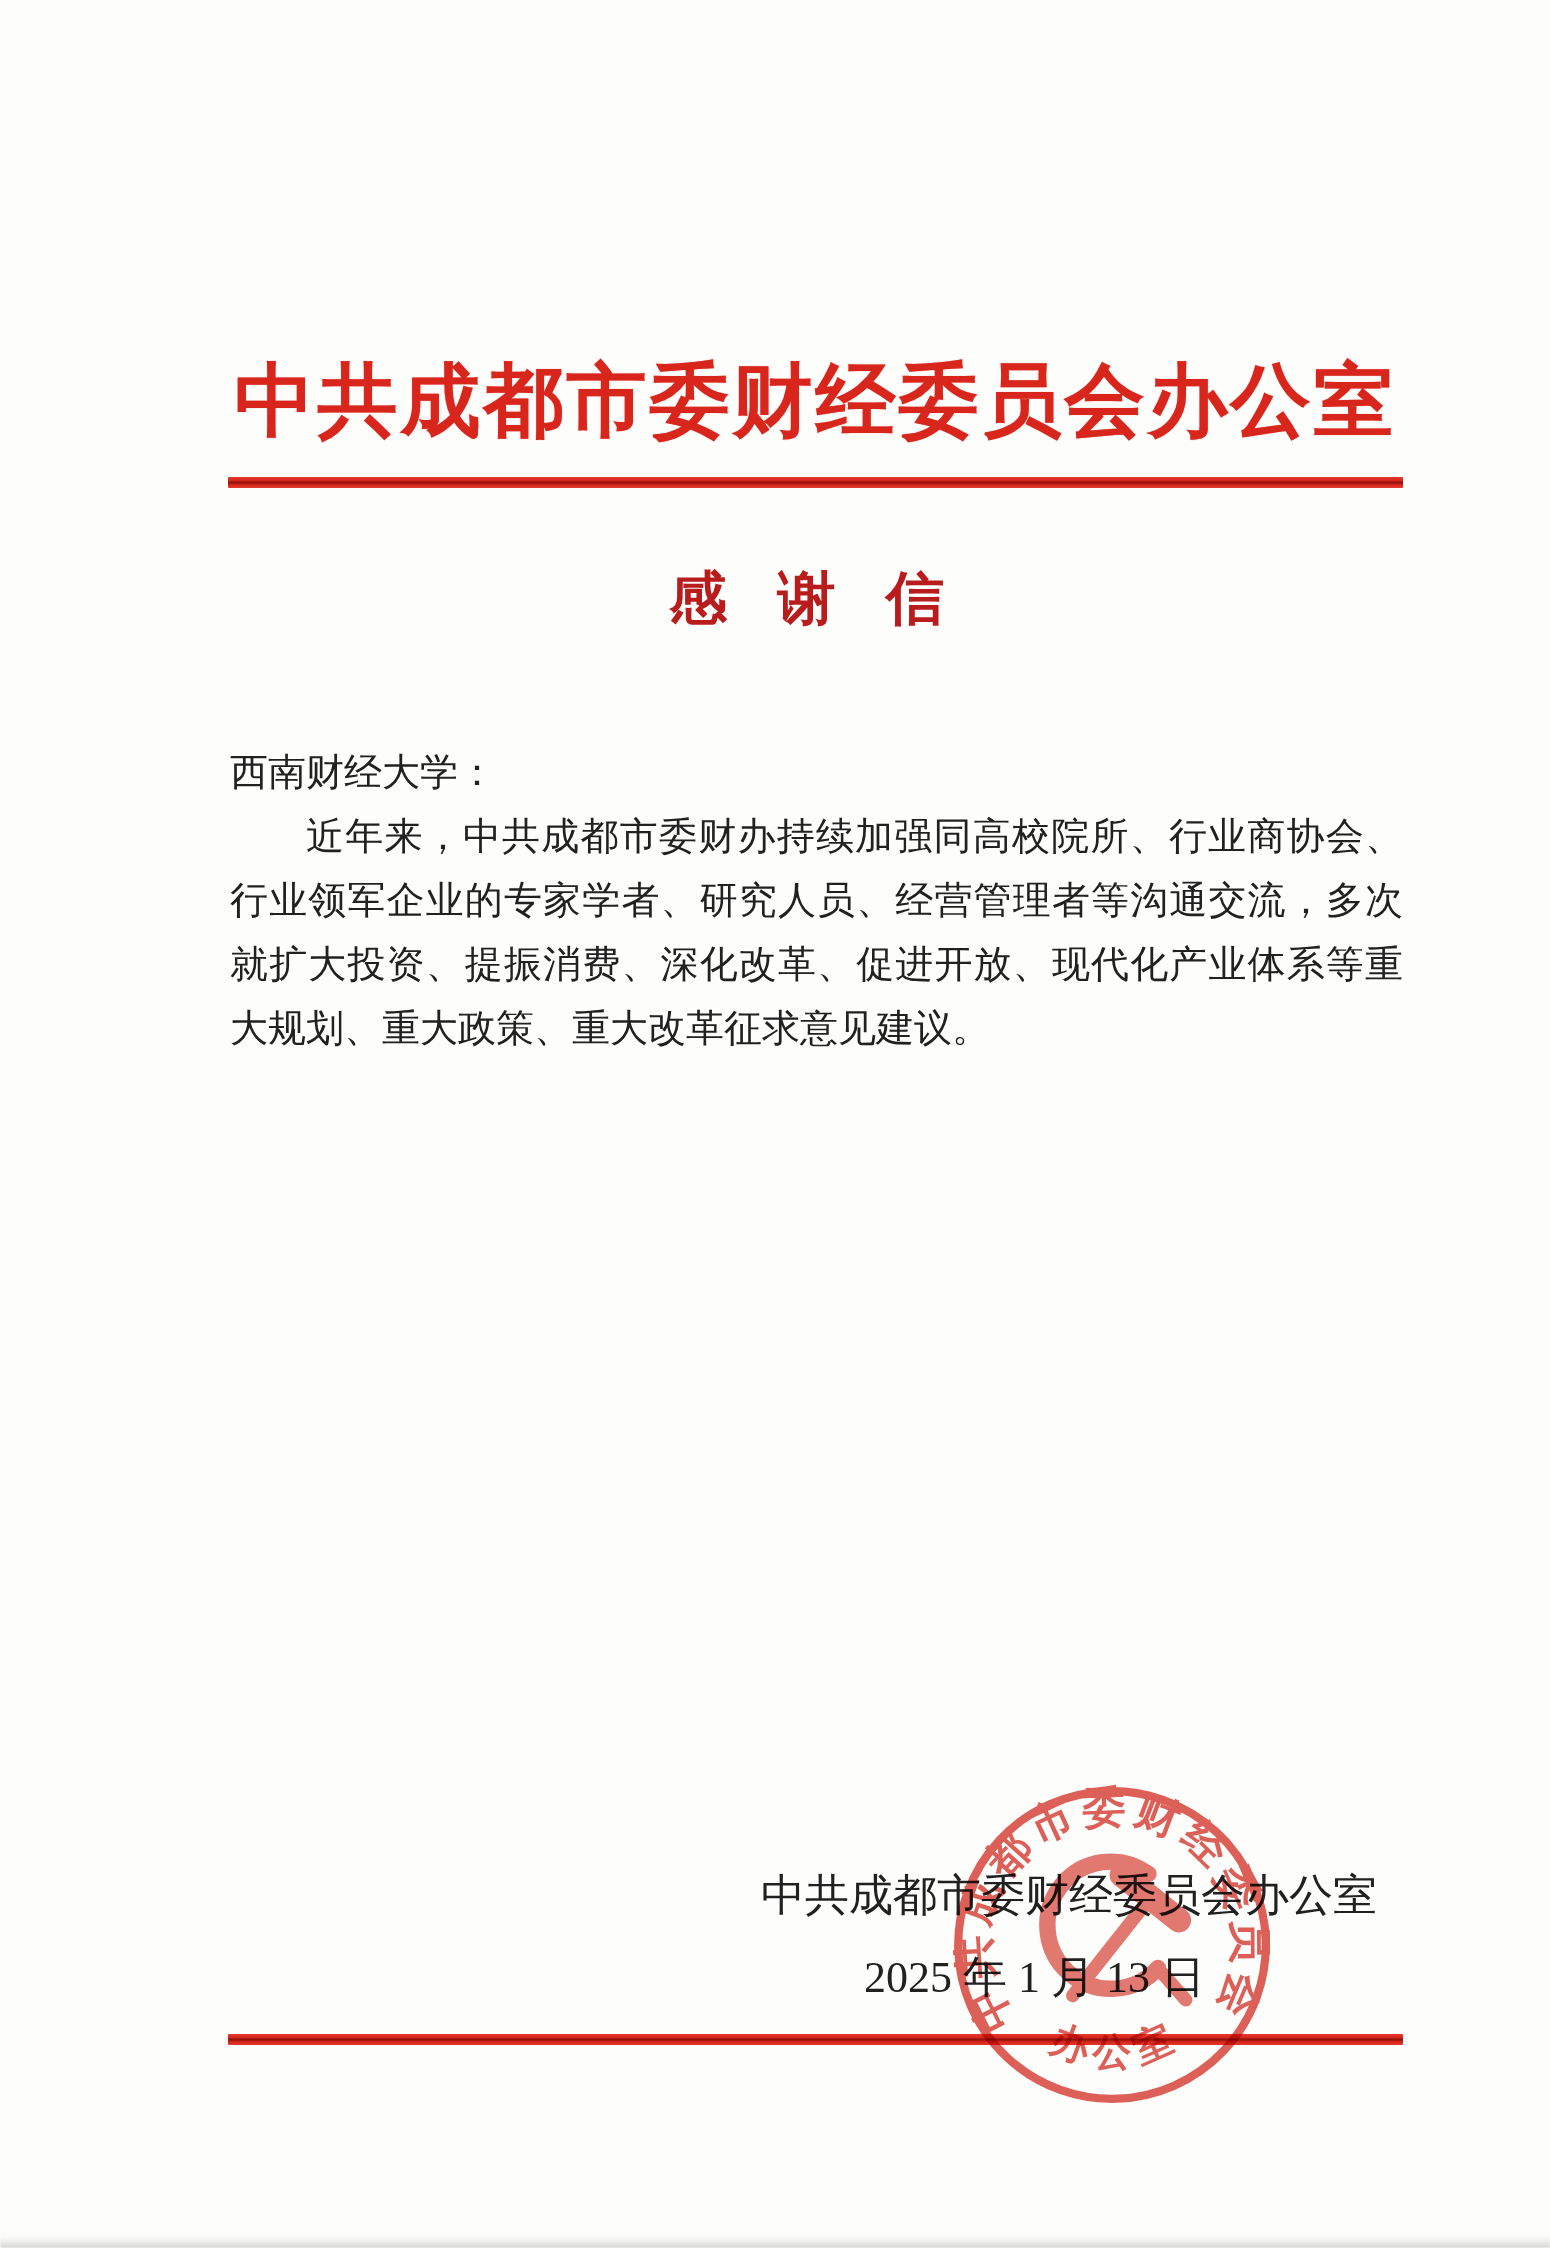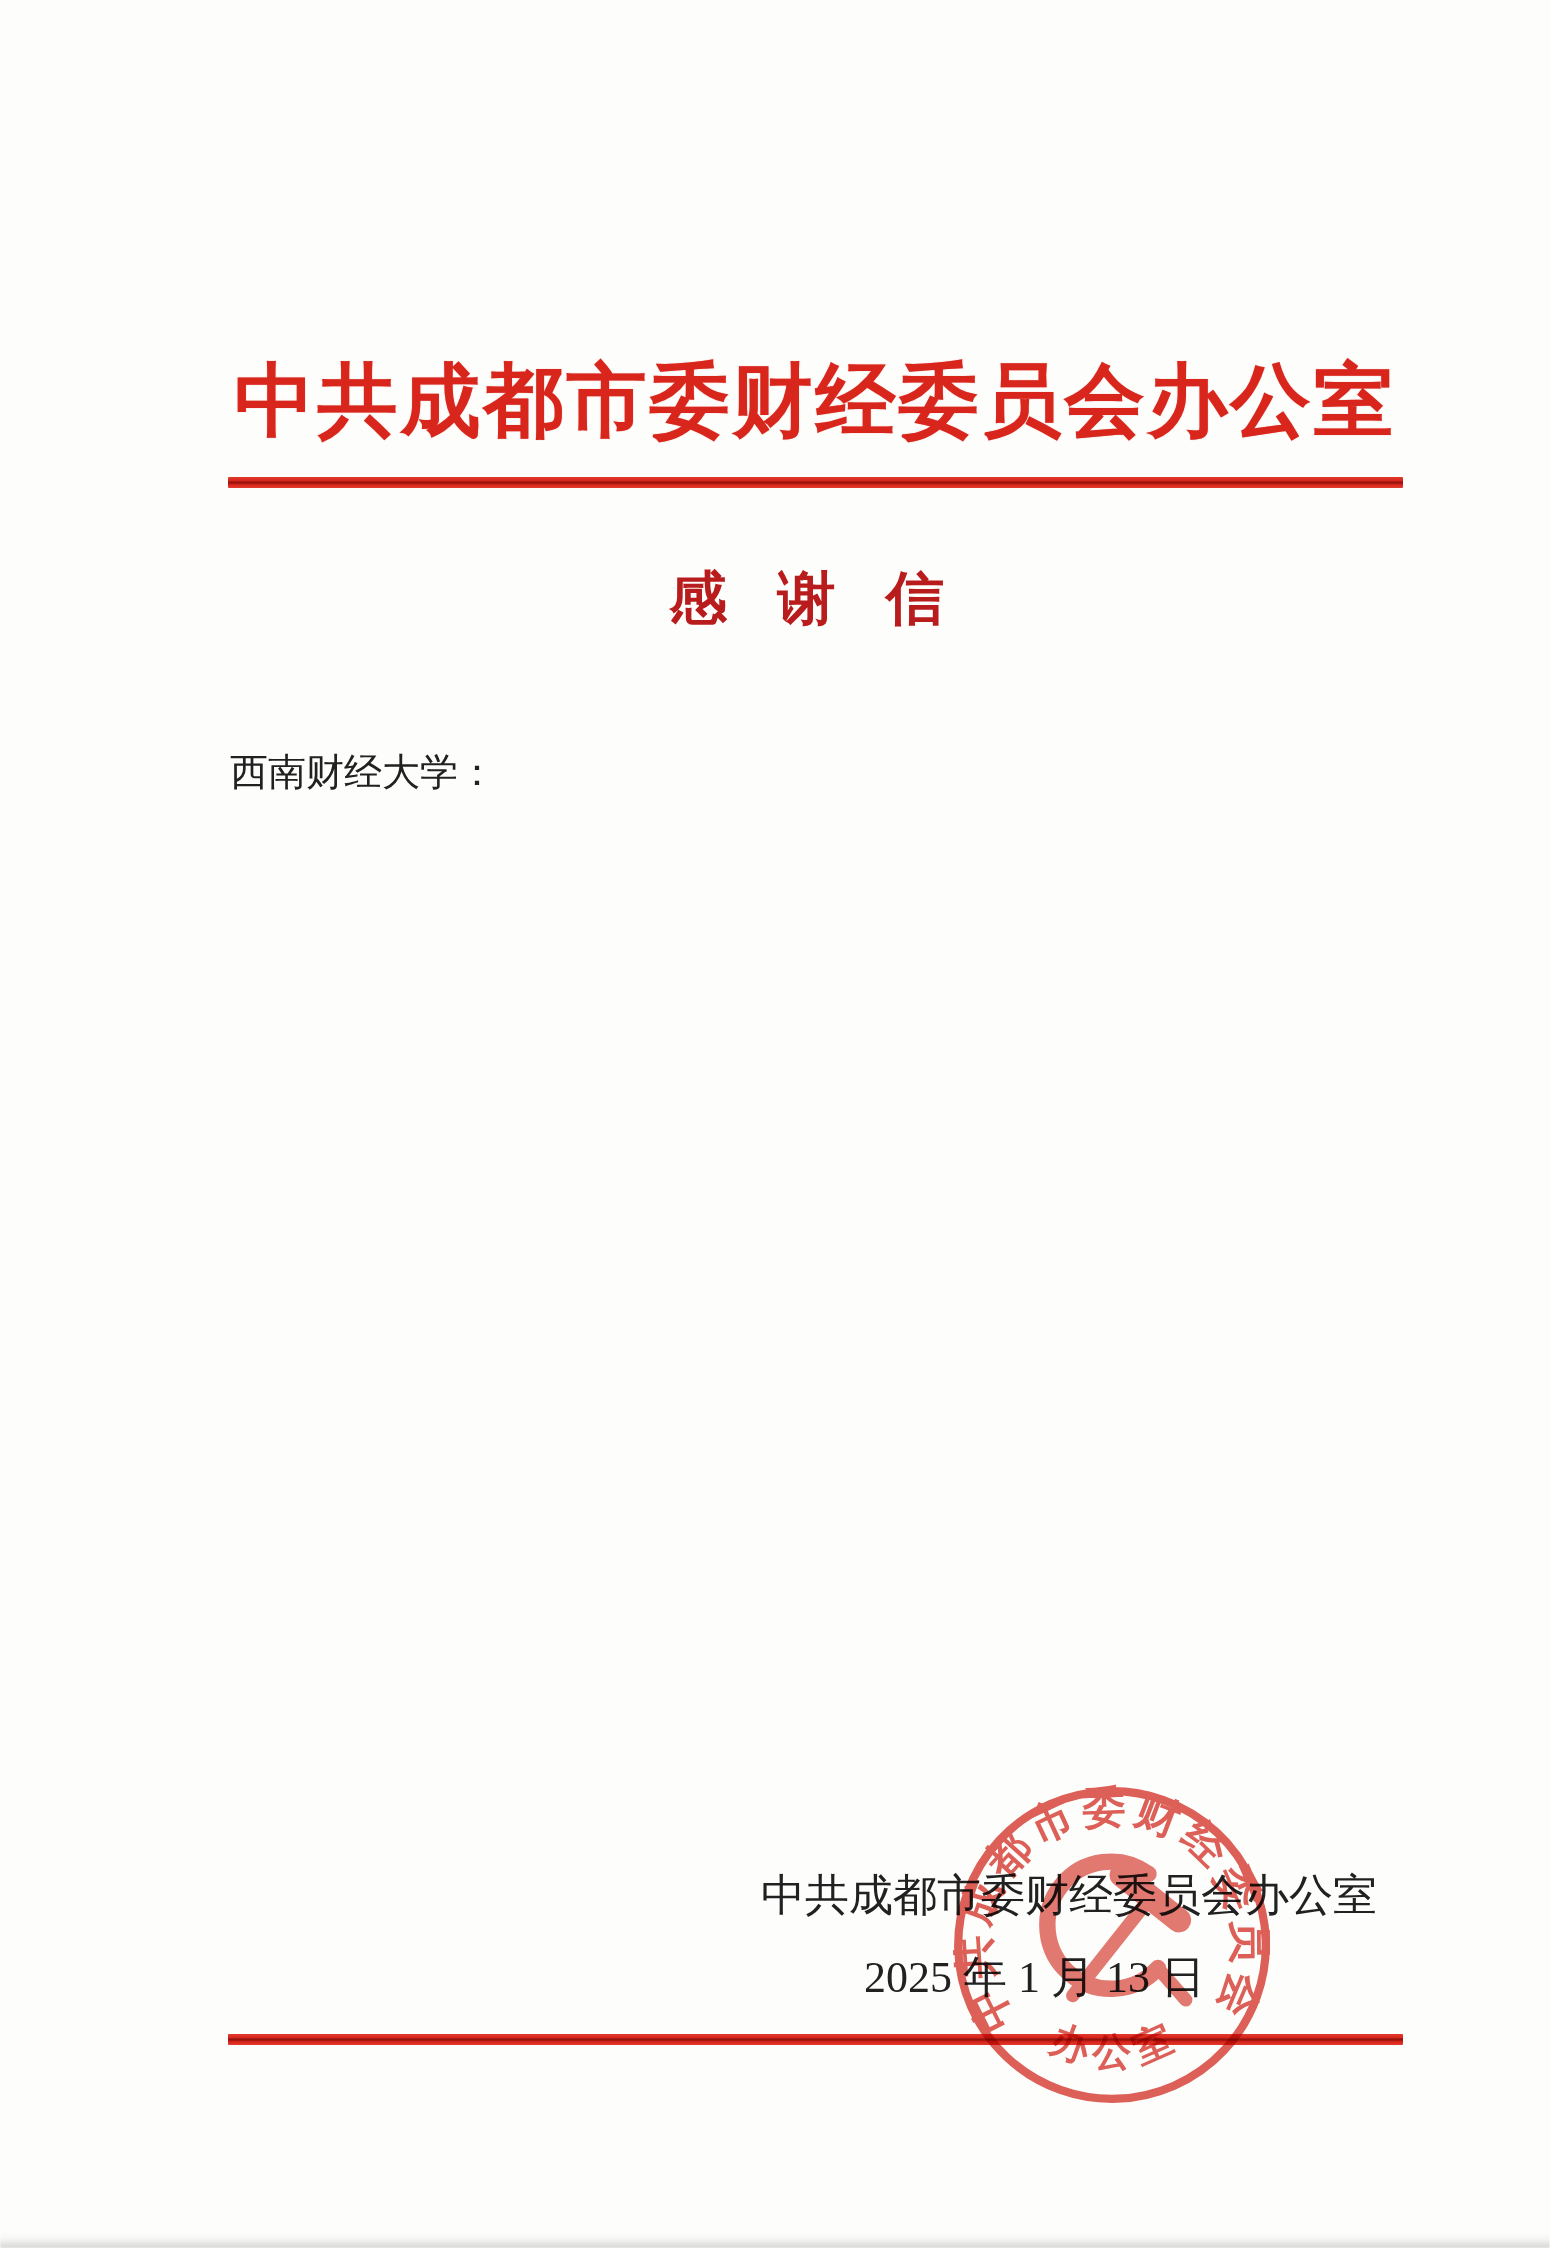--- a/index.html
+++ b/index.html
@@ -83,20 +83,21 @@
 <div class="page">
 
   <div class="letterhead">中共成都市委财经委员会办公室</div>
 
   <div class="rule rule-top"></div>
 
   <div class="doc-title">感 谢 信</div>
 
   <div class="body-text">
     <p class="salutation">西南财经大学：</p>
+    <p>近年来，中共成都市委财办持续加强同高校院所、行业商协会、行业领军企业的专家学者、研究人员、经营管理者等沟通交流，多次就扩大投资、提振消费、深化改革、促进开放、现代化产业体系等重大规划、重大政策、重大改革征求意见建议。</p>
   </div>
 
   <div class="signature">中共成都市委财经委员会办公室</div>
 
   <div class="date">2025 年 1 月 13 日</div>
 
   <div class="rule rule-bottom"></div>
 
   <svg class="seal" viewBox="0 0 316 316">
     <defs>

